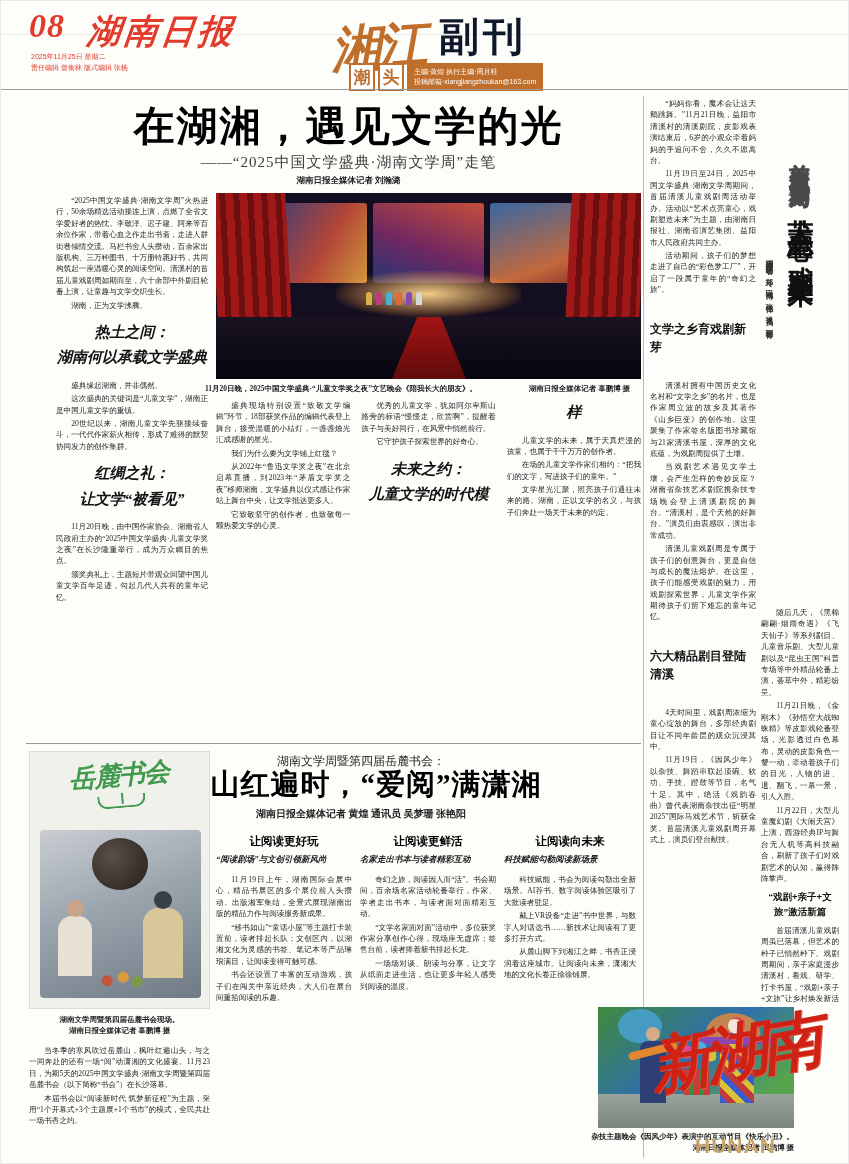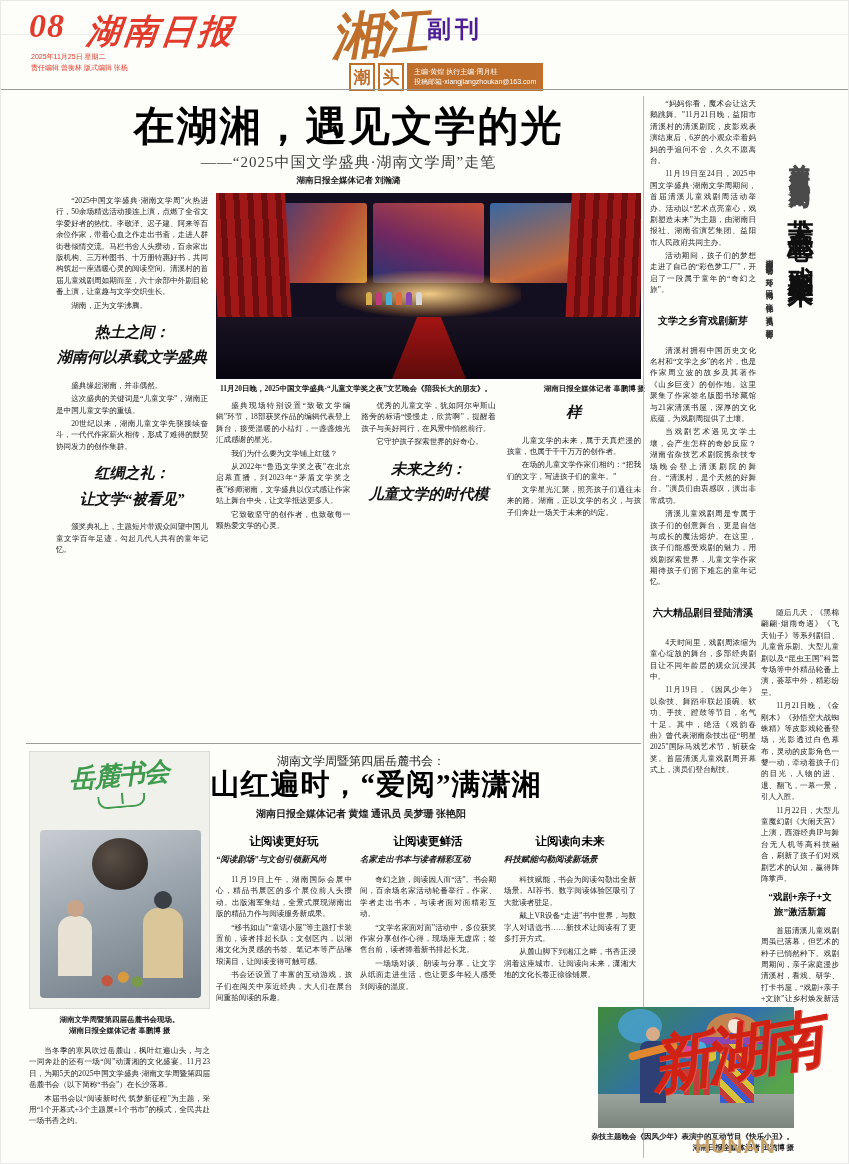--- a/index.html
+++ b/index.html
@@ -6,32 +6,32 @@
   .page{position:relative;width:849px;height:1164px;background:#fdfdfa;overflow:hidden;
         font-family:"Liberation Serif",serif;color:#1d1d1f;border:1px solid #e8e8e6;box-sizing:border-box;}
   .scan-edge{position:absolute;left:0;top:33px;width:100%;height:1px;background:#ececea;}
 
   
   .pageno{position:absolute;left:28px;top:6px;font-size:34px;font-weight:bold;font-style:italic;color:#e23b2b;letter-spacing:1px;}
   .papername{position:absolute;left:86px;top:8px;font-size:34px;font-weight:bold;font-style:italic;color:#e23b2b;letter-spacing:3px;transform:skewX(-6deg);}
   .dateline{position:absolute;left:30px;top:50px;font-size:7px;color:#e23b2b;line-height:1.6;font-family:"Liberation Sans",sans-serif;}
   .masthead{position:absolute;left:330px;top:8px;width:280px;}
   .mh-script{display:inline-block;font-size:50px;font-weight:bold;font-style:italic;color:#bf6f2b;letter-spacing:-4px;transform:rotate(-4deg);line-height:1;}
-  .mh-plain{display:inline-block;font-size:24px;font-weight:bold;color:#4c1d95;letter-spacing:4px;vertical-align:14px;margin-left:0;}
+  .mh-plain{display:inline-block;font-size:40px;font-weight:bold;color:#0f172a;letter-spacing:4px;vertical-align:14px;margin-left:12px;}
   .mh-row{position:absolute;left:18px;top:54px;display:flex;align-items:stretch;}
   .badge-char{width:22px;height:24px;border:2px solid #bf6f2b;color:#bf6f2b;font-weight:bold;font-size:17px;
               display:flex;align-items:center;justify-content:center;margin-right:3px;background:#fff;}
   .mh-info{background:#bf6f2b;color:#fff;font-size:7px;line-height:1.5;padding:2px 7px;font-family:"Liberation Sans",sans-serif;white-space:nowrap;display:flex;flex-direction:column;justify-content:center;}
   .header-rule{position:absolute;left:0;top:88px;width:849px;height:1px;background:#9a9a98;}
 
   
   .col{font-size:7.6px;line-height:1.5;text-align:justify;}
   .col p{margin:0 0 2px;text-indent:2em;}
   .callig{font-style:italic;font-weight:bold;font-size:15px;text-align:center;line-height:1.7;margin:9px 0;white-space:pre-line;color:#111;}
-  .subhead-sans{font-family:"Liberation Sans",sans-serif;font-weight:bold;font-size:10px;text-align:center;margin:17px 0;color:#111;}
+  .subhead-sans{font-family:"Liberation Sans",sans-serif;font-weight:bold;font-size:12px;text-align:left;margin:24px 0;color:#111;}
   .cap{font-size:7.5px;font-weight:bold;line-height:1.5;}
 
   
   .m-headline{position:absolute;left:55px;top:98px;width:585px;text-align:center;font-size:41px;font-weight:bold;letter-spacing:2px;color:#000;}
   .m-dek{position:absolute;left:55px;top:152px;width:585px;text-align:center;font-size:15px;color:#3c3c3c;letter-spacing:1px;}
   .m-byline{position:absolute;left:55px;top:174px;width:585px;text-align:center;font-size:8.5px;font-weight:bold;color:#222;}
   .m-col1{position:absolute;left:55px;top:194px;width:152px;height:544px;overflow:hidden;}
   .m-photo{position:absolute;left:215px;top:192px;width:425px;height:186px;background:#140f20;overflow:hidden;}
   .ph-screens{position:absolute;left:40px;top:10px;width:345px;height:80px;display:flex;gap:6px;}
   .ph-screen{flex:1;border-radius:3px;opacity:.92;}
@@ -39,21 +39,21 @@
   .ph-s2{background:linear-gradient(200deg,#d3543c,#7a2a66 55%,#27387c);}
   .ph-s3{background:linear-gradient(160deg,#3c6fae,#d2703e 70%,#8c2f2f);}
   .ph-curtain{position:absolute;top:0;width:74px;height:186px;background:repeating-linear-gradient(90deg,#a01818 0 8px,#6e0e0e 8px 14px);}
   .ph-curtain.left{left:0;transform:skewX(3deg);}
   .ph-curtain.right{right:0;transform:skewX(-3deg);}
   .ph-glow{position:absolute;left:120px;top:78px;width:185px;height:46px;background:radial-gradient(ellipse at center,rgba(255,214,140,.95),rgba(255,160,60,.25) 60%,transparent 75%);}
   .ph-cast{position:absolute;left:150px;top:96px;width:130px;height:16px;display:flex;gap:4px;align-items:flex-end;}
   .ph-cast span{display:block;width:6px;height:13px;border-radius:3px 3px 0 0;}
   .ph-crowd{position:absolute;left:0;bottom:0;width:100%;height:62px;background:linear-gradient(#1a1322,#070510);}
   .ph-carpet{position:absolute;left:176px;bottom:0;width:74px;height:62px;background:linear-gradient(#a31414,#5f0b0b);clip-path:polygon(34% 0,66% 0,100% 100%,0 100%);}
-  .m-caption{position:absolute;left:219px;top:382px;width:425px;display:flex;justify-content:space-between;}
+  .m-caption{position:absolute;left:204px;top:382px;width:425px;display:flex;justify-content:space-between;}
   .m-flow{position:absolute;left:215px;top:399px;width:425px;height:338px;column-count:3;column-gap:11px;overflow:hidden;}
 
   
   .vrule-main{position:absolute;left:642px;top:95px;width:1px;height:1062px;background:#b9b9b7;}
   .hrule-books{position:absolute;left:25px;top:742px;width:615px;height:1px;background:#9a9a98;}
 
   
   .r-col1{position:absolute;left:649px;top:97px;width:106px;height:902px;overflow:hidden;}
   .r-vtitle{position:absolute;left:786px;top:148px;height:470px;writing-mode:vertical-rl;text-orientation:upright;line-height:1;}
   .r-kicker{font-size:20px;font-weight:bold;color:#fbfbfb;letter-spacing:3px;-webkit-text-stroke:0.9px #4a4a4a;text-shadow:0 0 1px #555;}
@@ -142,20 +142,21 @@
     <div class="callig">热土之间：
 湖南何以承载文学盛典</div>
     <div>
         <p>盛典缘起湖南，并非偶然。</p>
         <p>这次盛典的关键词是“儿童文学”，湖南正是中国儿童文学的重镇。</p>
         <p>20世纪以来，湖南儿童文学先驱接续奋斗，一代代作家薪火相传，形成了难得的默契协同发力的创作集群。</p>
       </div>
     <div class="callig">红绸之礼：
 让文学“被看见”</div>
     <div>
+        <p>11月20日晚，由中国作家协会、湖南省人民政府主办的“2025中国文学盛典·儿童文学奖之夜”在长沙隆重举行，成为万众瞩目的焦点。</p>
         <p>颁奖典礼上，主题短片带观众回望中国儿童文学百年足迹，勾起几代人共有的童年记忆。</p>
       </div>
   </div>
 
   <div class="m-photo">
     <div class="ph-screens">
       <div class="ph-screen ph-s1"></div>
       <div class="ph-screen ph-s2"></div>
       <div class="ph-screen ph-s3"></div>
     </div>

